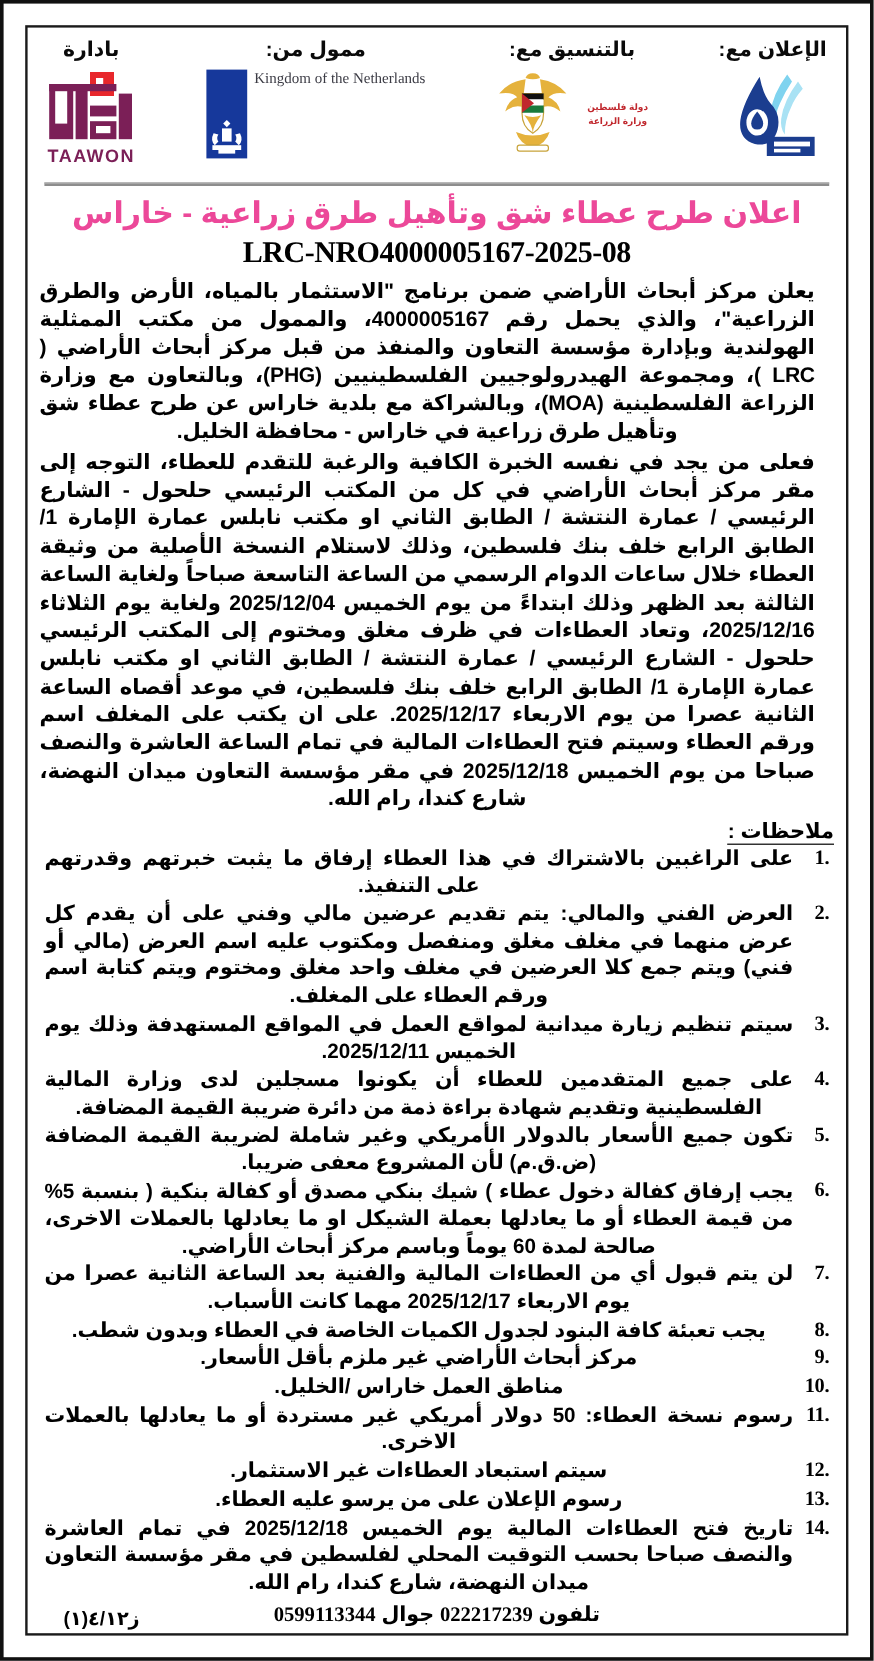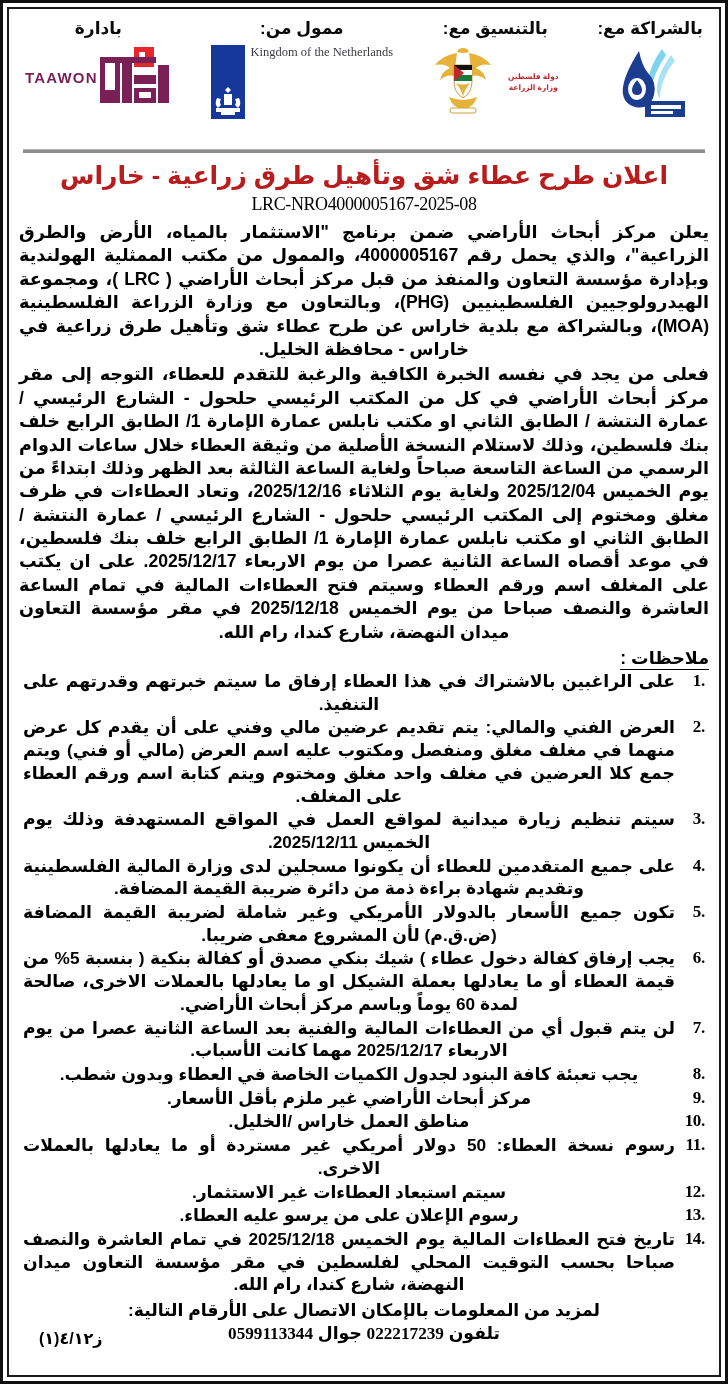--- a/index.html
+++ b/index.html
@@ -15,21 +15,21 @@
     color: #000000;
     overflow: hidden;
   }
 
   
   .page {
     position: relative;
     box-sizing: border-box;
     width: 728px;
     height: 1384px;
-    padding: 4px;
+    padding: 18px;
     background: #ffffff;
     border: 3px solid #111111;
   }
   .page-inner {
     box-sizing: border-box;
     width: 100%;
     height: 100%;
     border: 2px solid #1a1a1a;
     padding: 6px 10px 4px 10px;
     display: flex;
@@ -66,21 +66,21 @@
     align-items: flex-start;
     gap: 6px;
   }
   .logo-art {
     display: flex;
     align-items: center;
     justify-content: center;
   }
 
   
-  .taawon-wrap { display:flex; flex-direction:row; align-items:center; }
+  .taawon-wrap { display:flex; flex-direction:column; align-items:center; }
   .taawon-mark { position: relative; width: 74px; height: 62px; }
   .taawon-text {
     font-family: "Liberation Sans", sans-serif;
     font-weight: bold;
     font-size: 15px;
     letter-spacing: 1.2px;
     color: #7b1f57;
     margin-top: 2px;
   }
 
@@ -112,36 +112,36 @@
     border-top: 1px solid #b6b6b6;
   }
 
   
   .title-main {
     text-align: center;
     font-size: 25px;
     font-weight: bold;
     letter-spacing: -0.2px;
     margin: 2px 0 4px 0;
-    color: #b91c1c;
+    color: #ec4899;
   }
   .title-ref {
     text-align: center;
     font-family: "Liberation Serif", "DejaVu Serif", serif;
-    font-size: 18px;
-    font-weight: normal;
+    font-size: 25px;
+    font-weight: bold;
     direction: ltr;
     margin-bottom: 6px;
     letter-spacing: -0.4px;
   }
 
   
   .body-wrap { flex: 1; display: flex; flex-direction: column; }
   p.para {
-    margin: 0 0 2px 0;
+    margin: 0 16px 2px 0;
     font-size: 17.6px;
     font-weight: bold;
     line-height: 1.33;
     text-align: justify;
     text-align-last: center;
     letter-spacing: -0.25px;
   }
 
   .notes-head {
     font-size: 17.5px;
@@ -277,21 +277,21 @@
             </svg>
           </div>
           <div class="moa-text">
             <div class="moa-line">دولة فلسطين</div>
             <div class="moa-line">وزارة الزراعة</div>
           </div>
         </div>
       </div>
 
       <div class="logo-cell">
-        <div class="logo-caption">بالشراكة مع:</div>
+        <div class="logo-caption">الإعلان مع:</div>
         <div class="logo-row">
           <div class="logo-art">
             <svg width="70" height="78" viewBox="0 0 70 78" xmlns="http://www.w3.org/2000/svg">
               <path d="M47 4 q-12 16 -14 32 q-1 9 4 14 q-1 -12 4 -22 q4 -9 10 -18 z" fill="#7fd3ef"></path>
               <path d="M56 10 q-12 16 -14 31 q-1 8 3 13 q0 -12 5 -22 q3 -8 10 -16z" fill="#a9e2f4"></path>
               <path d="M24 6 q-14 22 -16 36 q-2 16 12 20 q15 3 19 -12 q3 -13 -6 -22 q-6 -7 -9 -22z" fill="#1b3d8f"></path>
               <ellipse cx="22" cy="44" rx="9" ry="11" fill="#ffffff"></ellipse>
               <path d="M22 35 q5 6 5 10 q0 5 -5 5 q-5 0 -5 -5 q0 -4 5 -10z" fill="#1b3d8f"></path>
               <rect x="30" y="56" width="40" height="16" fill="#1b3d8f"></rect>
               <rect x="36" y="60" width="30" height="4" fill="#ffffff"></rect>
@@ -311,38 +311,37 @@
     <div class="body-wrap">
 
       <p class="para">يعلن مركز أبحاث الأراضي ضمن برنامج "الاستثمار بالمياه، الأرض والطرق الزراعية"، والذي يحمل رقم 4000005167، والممول من مكتب الممثلية الهولندية وبإدارة مؤسسة التعاون والمنفذ من قبل مركز أبحاث الأراضي ( LRC )، ومجموعة الهيدرولوجيين الفلسطينيين (PHG)، وبالتعاون مع وزارة الزراعة الفلسطينية (MOA)، وبالشراكة مع بلدية خاراس عن طرح عطاء شق وتأهيل طرق زراعية في خاراس - محافظة الخليل.</p>
       <p class="para">فعلى من يجد في نفسه الخبرة الكافية والرغبة للتقدم للعطاء، التوجه إلى مقر مركز أبحاث الأراضي في كل من المكتب الرئيسي حلحول - الشارع الرئيسي / عمارة النتشة / الطابق الثاني او مكتب نابلس عمارة الإمارة 1/ الطابق الرابع خلف بنك فلسطين، وذلك لاستلام النسخة الأصلية من وثيقة العطاء خلال ساعات الدوام الرسمي من الساعة التاسعة صباحاً ولغاية الساعة الثالثة بعد الظهر وذلك ابتداءً من يوم الخميس 2025/12/04 ولغاية يوم الثلاثاء 2025/12/16، وتعاد العطاءات في ظرف مغلق ومختوم إلى المكتب الرئيسي حلحول - الشارع الرئيسي / عمارة النتشة / الطابق الثاني او مكتب نابلس عمارة الإمارة 1/ الطابق الرابع خلف بنك فلسطين، في موعد أقصاه الساعة الثانية عصرا من يوم الاربعاء 2025/12/17. على ان يكتب على المغلف اسم ورقم العطاء وسيتم فتح العطاءات المالية في تمام الساعة العاشرة والنصف صباحا من يوم الخميس 2025/12/18 في مقر مؤسسة التعاون ميدان النهضة، شارع كندا، رام الله.</p>
 
       <div class="notes-head">
         <span>ملاحظات :</span>
       </div>
 
       <ol class="notes">
-        <li>على الراغبين بالاشتراك في هذا العطاء إرفاق ما سيتم خبرتهم وقدرتهم على التنفيذ.</li>
+        <li>على الراغبين بالاشتراك في هذا العطاء إرفاق ما يثبت خبرتهم وقدرتهم على التنفيذ.</li>
         <li>العرض الفني والمالي: يتم تقديم عرضين مالي وفني على أن يقدم كل عرض منهما في مغلف مغلق ومنفصل ومكتوب عليه اسم العرض (مالي أو فني) ويتم جمع كلا العرضين في مغلف واحد مغلق ومختوم ويتم كتابة اسم ورقم العطاء على المغلف.</li>
         <li>سيتم تنظيم زيارة ميدانية لمواقع العمل في المواقع المستهدفة وذلك يوم الخميس 2025/12/11.</li>
         <li>على جميع المتقدمين للعطاء أن يكونوا مسجلين لدى وزارة المالية الفلسطينية وتقديم شهادة براءة ذمة من دائرة ضريبة القيمة المضافة.</li>
         <li>تكون جميع الأسعار بالدولار الأمريكي وغير شاملة لضريبة القيمة المضافة (ض.ق.م) لأن المشروع معفى ضريبا.</li>
         <li>يجب إرفاق كفالة دخول عطاء ) شيك بنكي مصدق أو كفالة بنكية ( بنسبة 5% من قيمة العطاء أو ما يعادلها بعملة الشيكل او ما يعادلها بالعملات الاخرى، صالحة لمدة 60 يوماً وباسم مركز أبحاث الأراضي.</li>
         <li>لن يتم قبول أي من العطاءات المالية والفنية بعد الساعة الثانية عصرا من يوم الاربعاء 2025/12/17 مهما كانت الأسباب.</li>
         <li>يجب تعبئة كافة البنود لجدول الكميات الخاصة في العطاء وبدون شطب.</li>
         <li>مركز أبحاث الأراضي غير ملزم بأقل الأسعار.</li>
         <li>مناطق العمل خاراس /الخليل.</li>
         <li>رسوم نسخة العطاء: 50 دولار أمريكي غير مستردة أو ما يعادلها بالعملات الاخرى.</li>
         <li>سيتم استبعاد العطاءات غير الاستثمار.</li>
         <li>رسوم الإعلان على من يرسو عليه العطاء.</li>
         <li>تاريخ فتح العطاءات المالية يوم الخميس 2025/12/18 في تمام العاشرة والنصف صباحا بحسب التوقيت المحلي لفلسطين في مقر مؤسسة التعاون ميدان النهضة، شارع كندا، رام الله.</li>
       </ol>
 
       <div class="footer">
-        <div class="footer-line">لمزيد من المعلومات بالإمكان الاتصال على الأرقام التالية:</div>
         <div class="footer-contact-row">
           <div class="footer-line">
             <span class="nobr">تلفون</span>
             <span class="num">022217239</span>
             <span class="nobr">جوال</span>
             <span class="num">0599113344</span>
           </div>
           <div class="footer-code">ز٤/١٢(١)</div>
         </div>
       </div>

